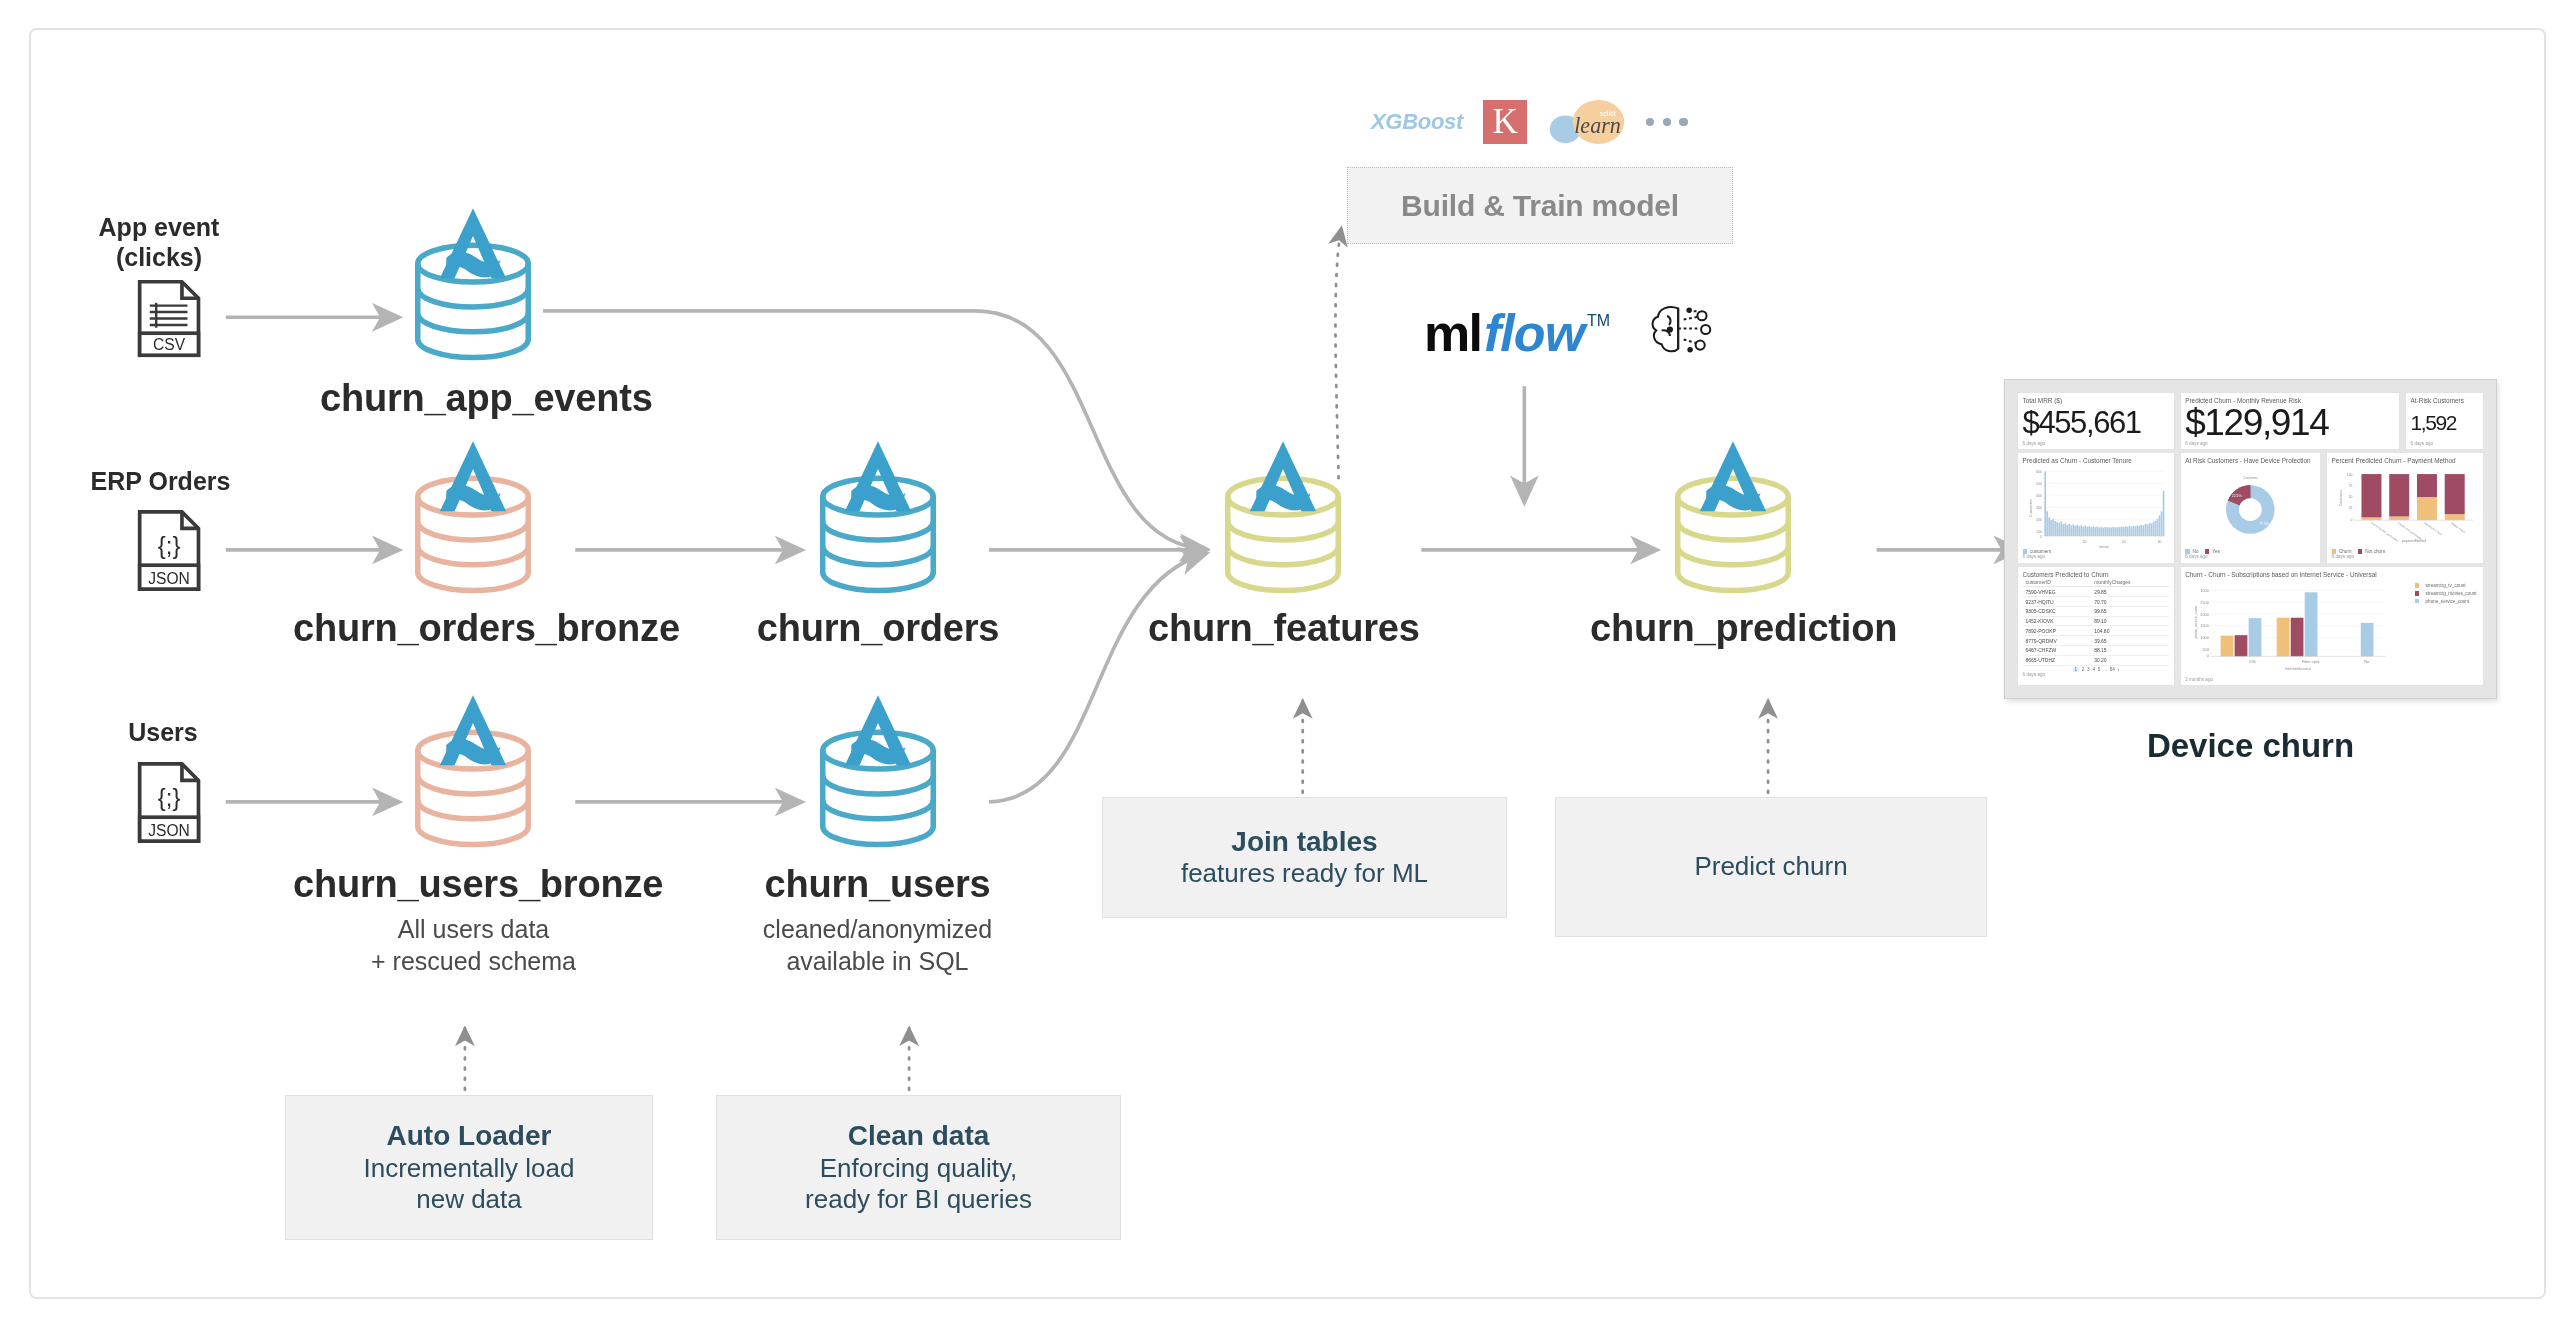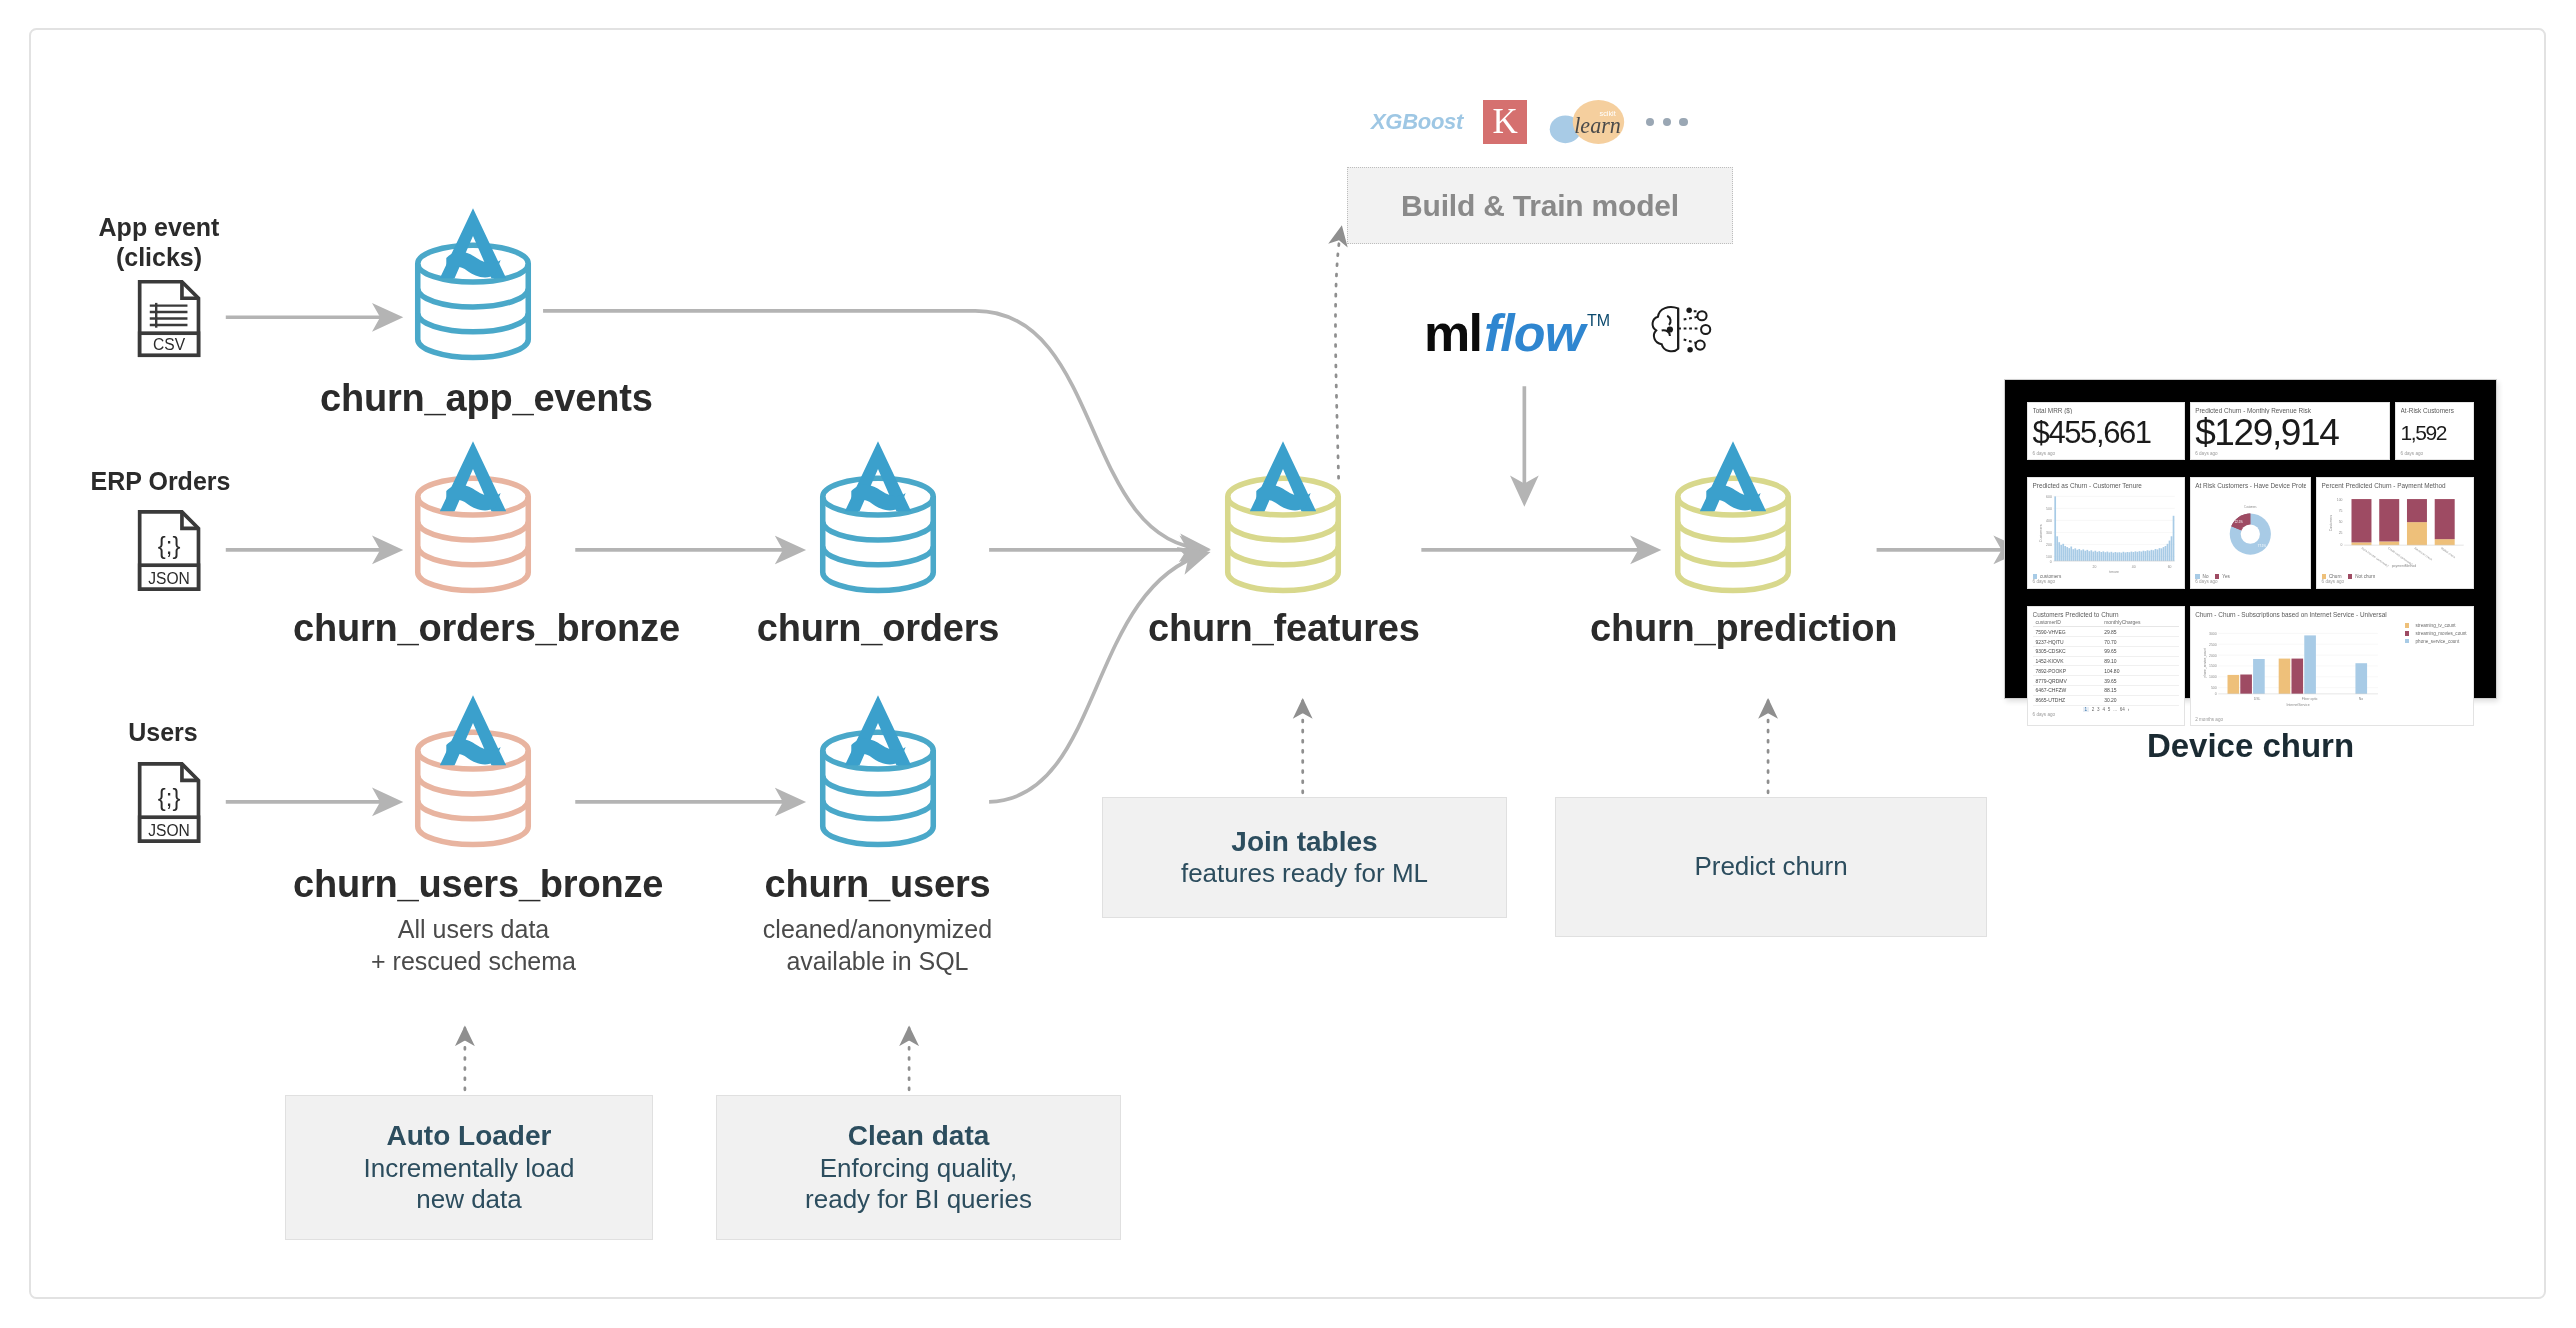--- a/index.html
+++ b/index.html
@@ -36,22 +36,22 @@
          display:flex;align-items:center;justify-content:center;font-family:"Liberation Serif",serif;}
   .dots{display:flex;gap:8.3px;align-items:center;}
   .dots i{width:8.3px;height:8.3px;border-radius:50%;background:#9aa7b4;display:block;}
 
   .mlflow{display:flex;align-items:flex-end;gap:2.8px;margin-top:16px;}
   .mlflow .ml{font-size:52px;font-weight:700;color:#0b0b0b;letter-spacing:-1.8px;line-height:.95;}
   .mlflow .fl{font-size:52px;font-weight:700;font-style:italic;color:#2f86d0;letter-spacing:-0.9px;line-height:.95;}
   .mlflow .tm{font-size:16px;color:#0c4a6e;margin-bottom:28px;text-align:right;}
 
   
-  .dash{background:#000000;border:1.8px solid #cfcfcf;box-sizing:border-box;padding:22px;
-        display:flex;flex-direction:column;gap:17px;box-shadow:1.8px 2.8px 5.5px rgba(0,0,0,.14);}
+  .dash{background:#e5e5e5;border:1.8px solid #cfcfcf;box-sizing:border-box;padding:12px;
+        display:flex;flex-direction:column;gap:2px;box-shadow:1.8px 2.8px 5.5px rgba(0,0,0,.14);}
   .drow{display:flex;gap:4.6px;}
   .card{background:#fff;border:0.9px solid #e3e3e3;box-sizing:border-box;padding:3.7px 4.6px;
         display:flex;flex-direction:column;overflow:hidden;}
   .ctitle{font-size:6.4px;color:#5a5a5a;white-space:nowrap;overflow:hidden;line-height:1.1;}
   .kpi{font-size:31px;color:#1b1b1b;font-weight:400;letter-spacing:-1.4px;line-height:1;
        flex:1;display:flex;align-items:center;}
   .kpi.sm{font-size:21px;}
   .kpi.lg{font-size:37px;}
   .cfoot{font-size:4.6px;color:#9a9a9a;}
   .legend{display:flex;gap:6.4px;align-items:center;font-size:4.6px;color:#6b6b6b;}

